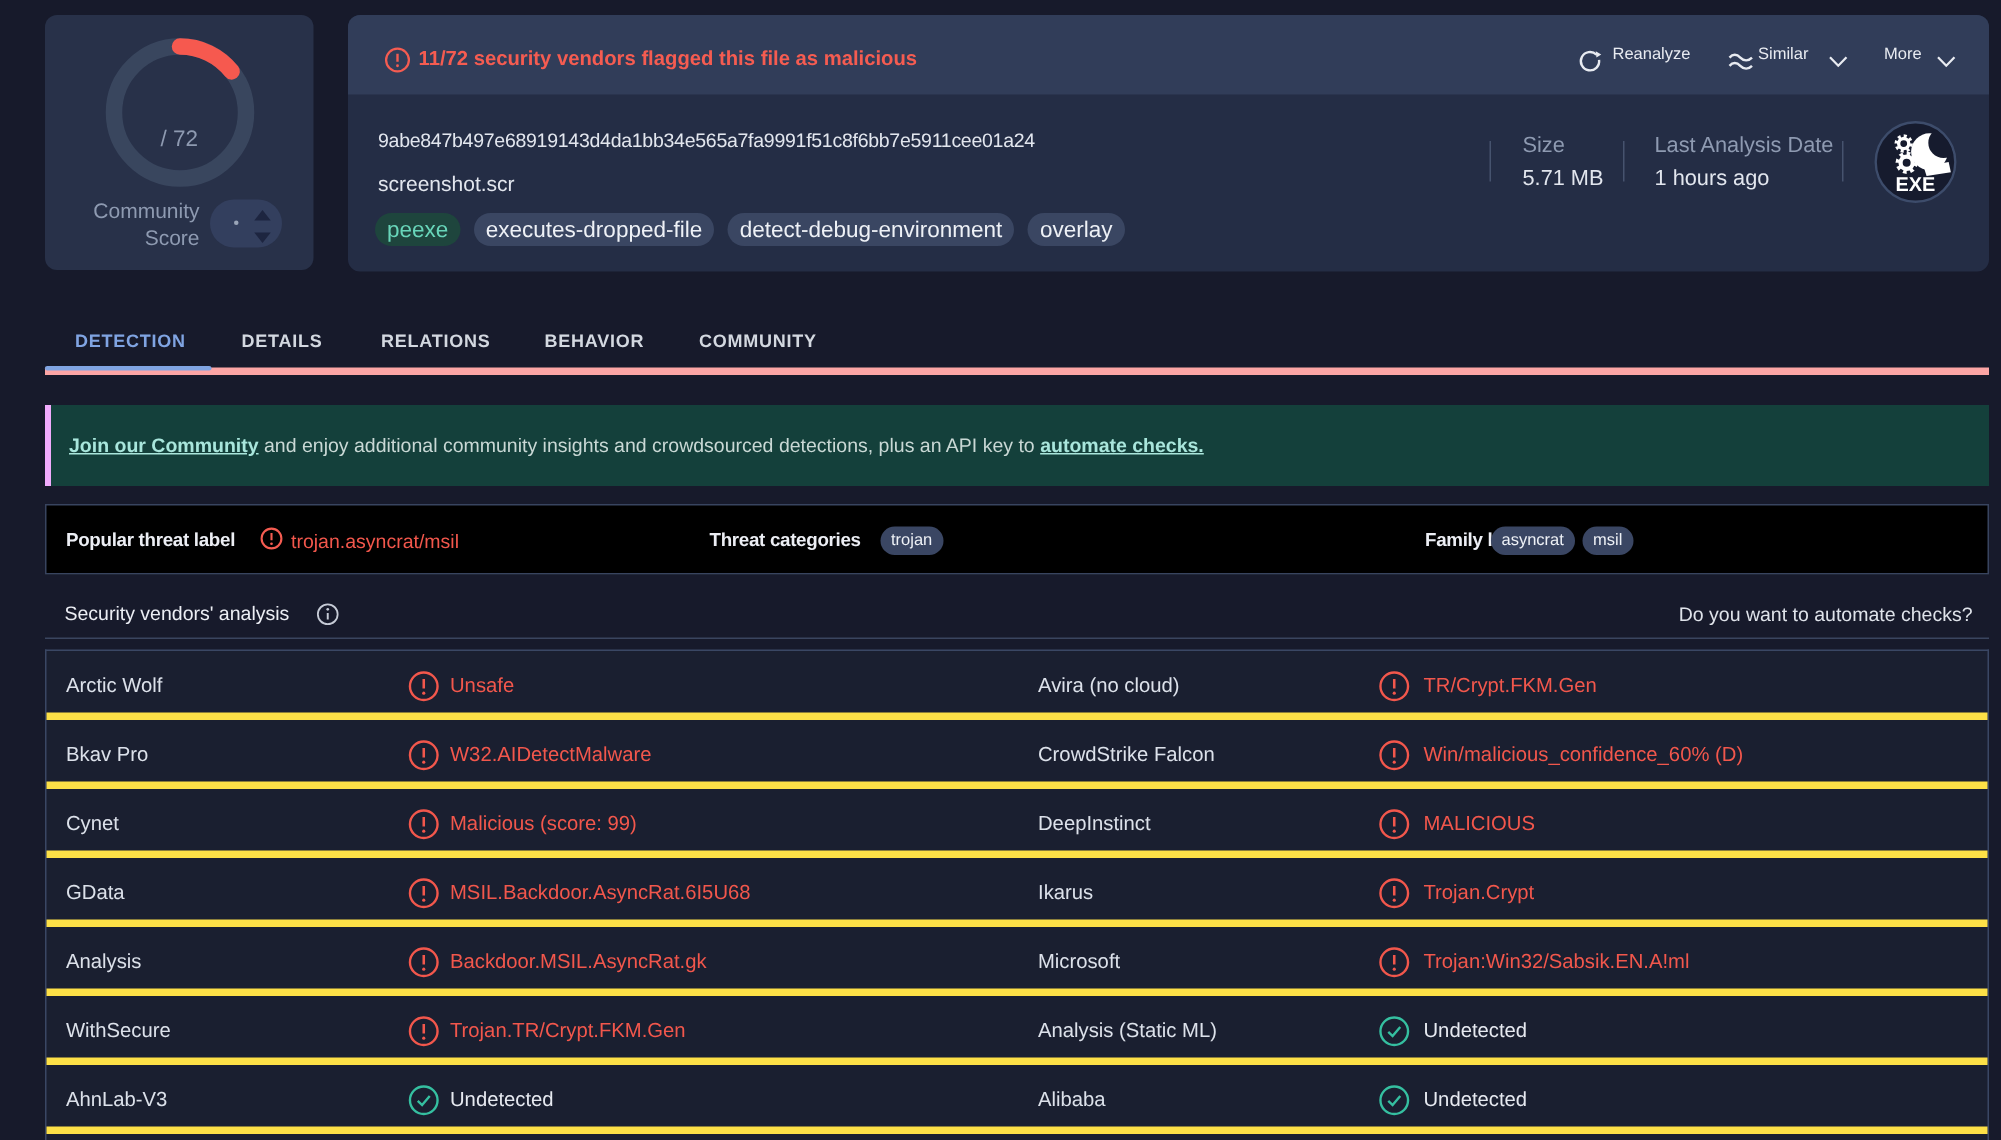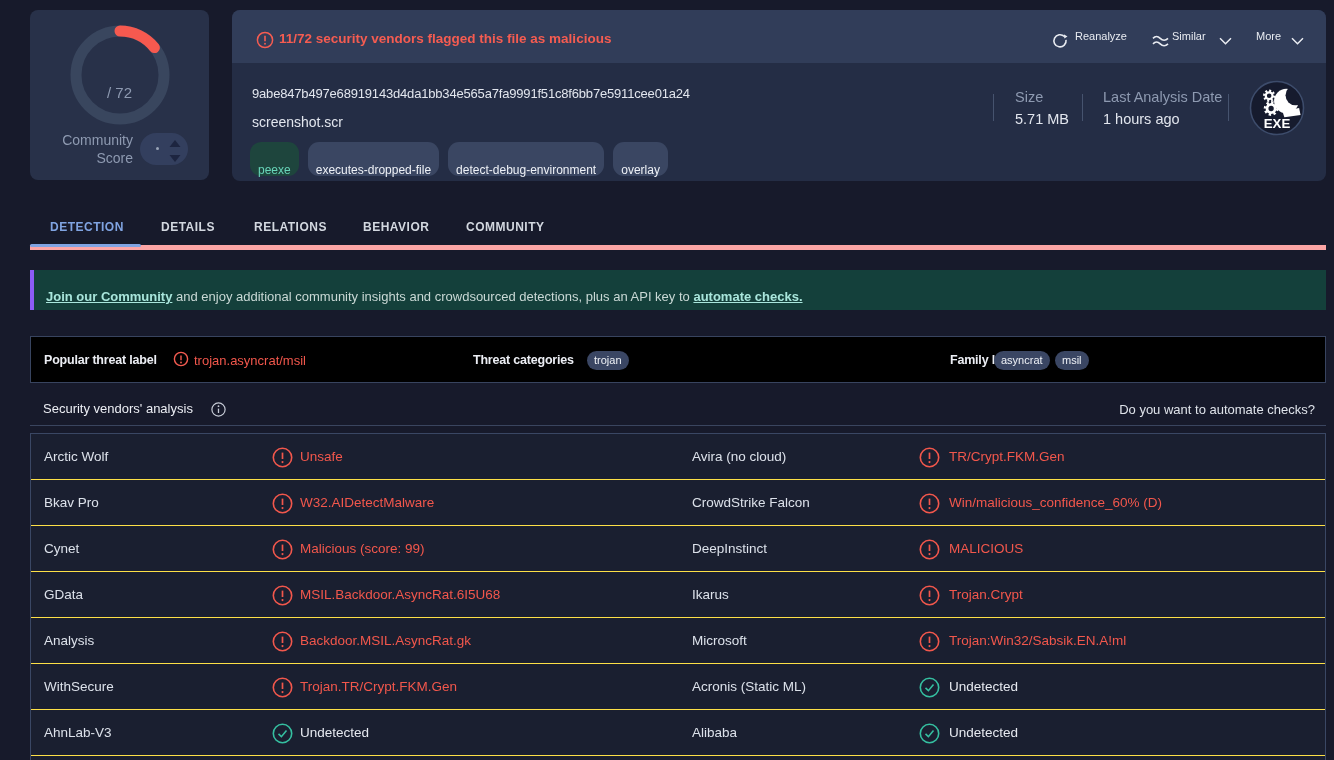--- a/index.html
+++ b/index.html
@@ -17,51 +17,51 @@
 
   
   #maincard { left:232px; top:10px; width:1094px; height:171px; background:#242d45; border-radius:8px; overflow:hidden; }
   #mchead { position:absolute; left:0; top:0; width:100%; height:53px; background:#313d59; }
   #flagline { position:absolute; left:21px; top:21px; color:#f55c51; font-weight:bold; font-size:13.5px; }
   .hbtn { position:absolute; top:20px; color:#e8ebf1; font-size:11px; }
 
   #hash { position:absolute; left:20px; top:76px; color:#e2e6ee; font-size:13px; letter-spacing:-0.18px; }
   #fname { position:absolute; left:20px; top:104px; color:#e2e6ee; font-size:14px; }
   #tags { position:absolute; left:18px; top:132px; }
-  .tag { display:inline-block; height:22px; line-height:22px; padding:17px 8px; border-radius:11px; background:#3a4662; color:#eef1f6; font-size:12px; margin-right:9px; }
+  .tag { display:inline-block; height:22px; line-height:22px; padding:1px 8px; border-radius:11px; background:#3a4662; color:#eef1f6; font-size:15px; margin-right:9px; }
   .tag.green { background:#1e453d; color:#68d5b9; }
 
   .vsep { position:absolute; width:1px; height:27px; top:84px; background:#46536e; }
   .ilabel { position:absolute; color:#8e9ab1; font-size:14.5px; }
   .ival { position:absolute; color:#e2e6ee; font-size:14.5px; }
 
   
   #tabs { left:30px; top:207px; width:1296px; height:43px; border-bottom:5px solid #fca5a5; }
   .tab { position:absolute; top:13px; font-size:12px; font-weight:bold; color:#d3d8e0; letter-spacing:0.5px; }
   .tab.active { color:#80a4e2; }
   #tabul { position:absolute; left:0; bottom:-2px; width:111px; height:3px; background:#80a4e2; border-radius:2px; }
 
   
-  #banner { left:30px; top:270px; width:1296px; height:40px; background:#14403b; border-left:4px solid #8b5cf6; }
+  #banner { left:30px; top:270px; width:1296px; height:54px; background:#14403b; border-left:4px solid #f0abfc; }
   #banner .txt { position:absolute; left:12px; top:19px; font-size:13px; color:#c9d8d5; }
   #banner a { color:#a9e6dc; font-weight:bold; text-decoration:underline; }
 
   
   #threatbar { left:30px; top:336px; width:1296px; height:47px; background:#000000; border:1px solid #38445f; }
   .tb-label { position:absolute; top:16px; color:#eceef4; font-size:12.5px; font-weight:bold; letter-spacing:-0.2px; }
   .pill { position:absolute; top:14px; height:19px; line-height:19px; padding:0 7px; border-radius:10px; background:#3a4663; color:#eef1f6; font-size:11px; }
 
   
   #sechdr { left:30px; top:398px; width:1296px; height:25px; }
   #sectitle { position:absolute; left:13px; top:3px; color:#eceef4; font-size:13px; font-weight:normal; }
   #secright { position:absolute; right:11px; top:4px; color:#dfe3ea; font-size:13px; }
 
   
   #vtable { left:30px; top:433px; width:1296px; height:330px; border:1px solid #3a4764; border-bottom:none; background:#1a1f30; }
-  .vrow { position:relative; height:46px; border-bottom:1px solid #fde047; }
+  .vrow { position:relative; height:46px; border-bottom:5px solid #fde047; }
   .vname { position:absolute; top:15px; font-size:13.5px; color:#dce1ea; }
   .vres { position:absolute; top:15px; font-size:13.5px; }
   .red { color:#f2574c; }
   .wht { color:#e6e9f0; }
   .ricon { position:absolute; top:13px; left:0; }
 </style>
 </head>
 <body>
 
 <div id="scorecard" class="abs">
@@ -284,21 +284,21 @@
     <div class="vrow">
       <div class="vname" style="left:13px;">WithSecure</div>
       <span style="position:absolute; left:241px; top:0;">
         <svg class="ricon" width="21" height="21" viewBox="0 0 21 21">
           <circle cx="10.5" cy="10.5" r="9.2" fill="none" stroke="#f2574c" stroke-width="1.6"></circle>
           <line x1="10.5" y1="5.6" x2="10.5" y2="12" stroke="#f2574c" stroke-width="1.7"></line>
           <circle cx="10.5" cy="15.1" r="1.05" fill="#f2574c"></circle>
         </svg>
       </span>
       <div class="vres red" style="left:269px;">Trojan.TR/Crypt.FKM.Gen</div>
-      <div class="vname" style="left:661px;">Acronis (Static ML)</div>
+      <div class="vname" style="left:661px;">Analysis (Static ML)</div>
       <span style="position:absolute; left:888px; top:0;">
         <svg class="ricon" width="21" height="21" viewBox="0 0 21 21">
           <circle cx="10.5" cy="10.5" r="9.2" fill="none" stroke="#35bfa0" stroke-width="1.6"></circle>
           <path d="M6.5 10.9 L9.4 13.7 L14.5 7.6" fill="none" stroke="#35bfa0" stroke-width="1.6"></path>
         </svg>
       </span>
       <div class="vres wht" style="left:918px;">Undetected</div>
     </div>
     <div class="vrow">
       <div class="vname" style="left:13px;">AhnLab-V3</div>

